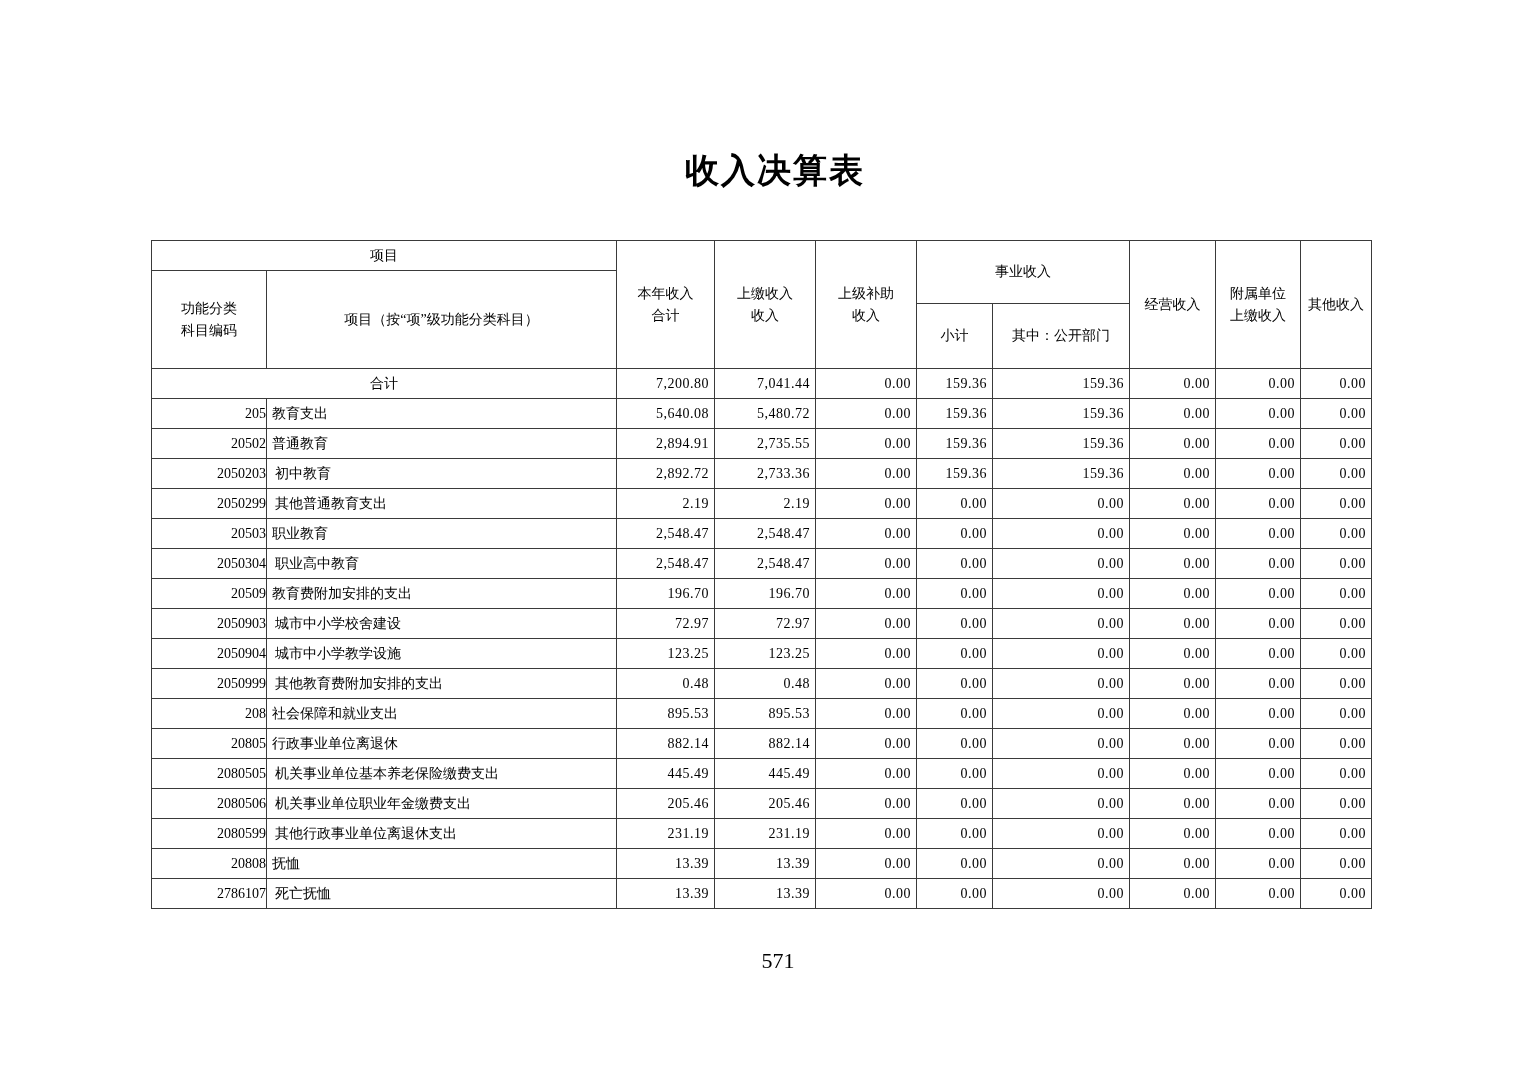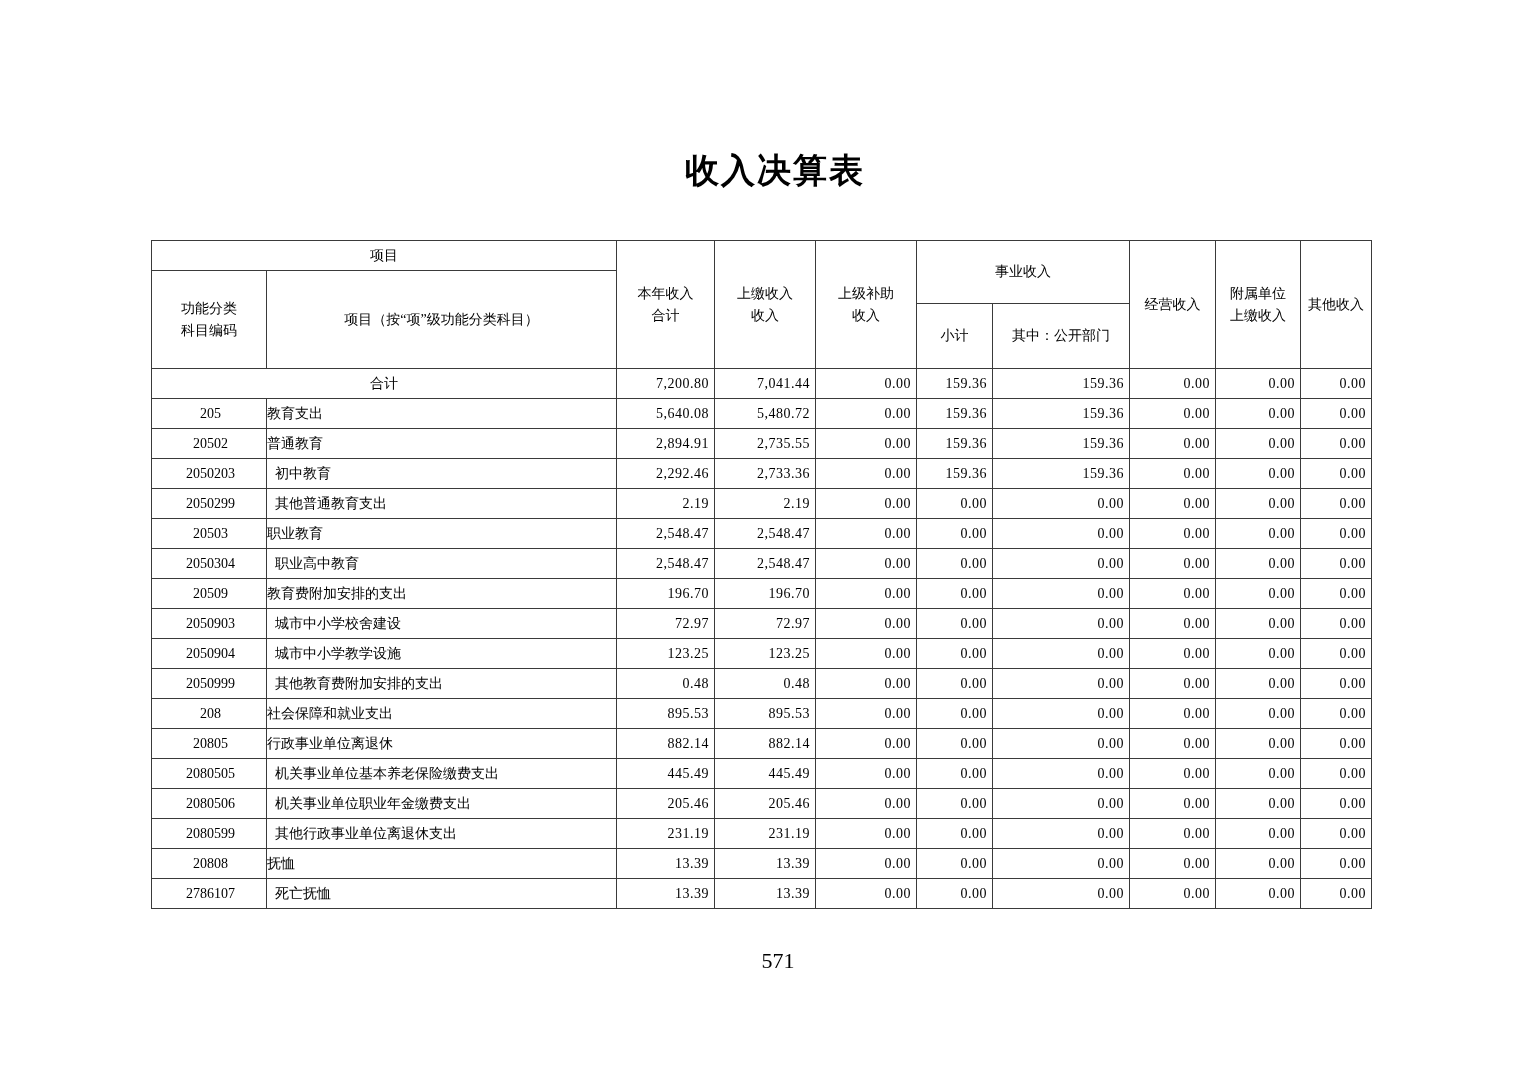--- a/index.html
+++ b/index.html
@@ -53,22 +53,22 @@
     text-align: center;
     vertical-align: middle;
     line-height: 1.55;
   }
   .wrap2 { white-space: pre-line; }
   .hrow1 { height: 30px; }
   .hrow2 { height: 33px; }
   .hrow3 { height: 65px; }
   .income-table tbody tr { height: 30px; }
   .income-table tbody td { vertical-align: middle; }
-  td.code { text-align: center; padding-left: 3px; }
-  td.name { text-align: left; }
+  td.code { text-align: right; padding-left: 3px; }
+  td.name { text-align: left; padding-left: 5px; }
   td.name.indent { padding-left: 8px; }
   td.center { text-align: center; padding-left: 0; }
   td.num { text-align: right; padding-right: 5px; letter-spacing: 0.5px; font-variant-numeric: tabular-nums; }
   .page-number {
     position: absolute;
     top: 948px;
     left: 0;
     width: 100%;
     text-align: center;
     font-size: 22px;
@@ -153,21 +153,21 @@
           <td class="num">0.00</td>
           <td class="num">159.36</td>
           <td class="num">159.36</td>
           <td class="num">0.00</td>
           <td class="num">0.00</td>
           <td class="num">0.00</td>
         </tr>
         <tr>
           <td class="code">2050203</td>
           <td class="name indent">初中教育</td>
-          <td class="num">2,292.46</td>
+          <td class="num">2,892.72</td>
           <td class="num">2,733.36</td>
           <td class="num">0.00</td>
           <td class="num">159.36</td>
           <td class="num">159.36</td>
           <td class="num">0.00</td>
           <td class="num">0.00</td>
           <td class="num">0.00</td>
         </tr>
         <tr>
           <td class="code">2050299</td>

